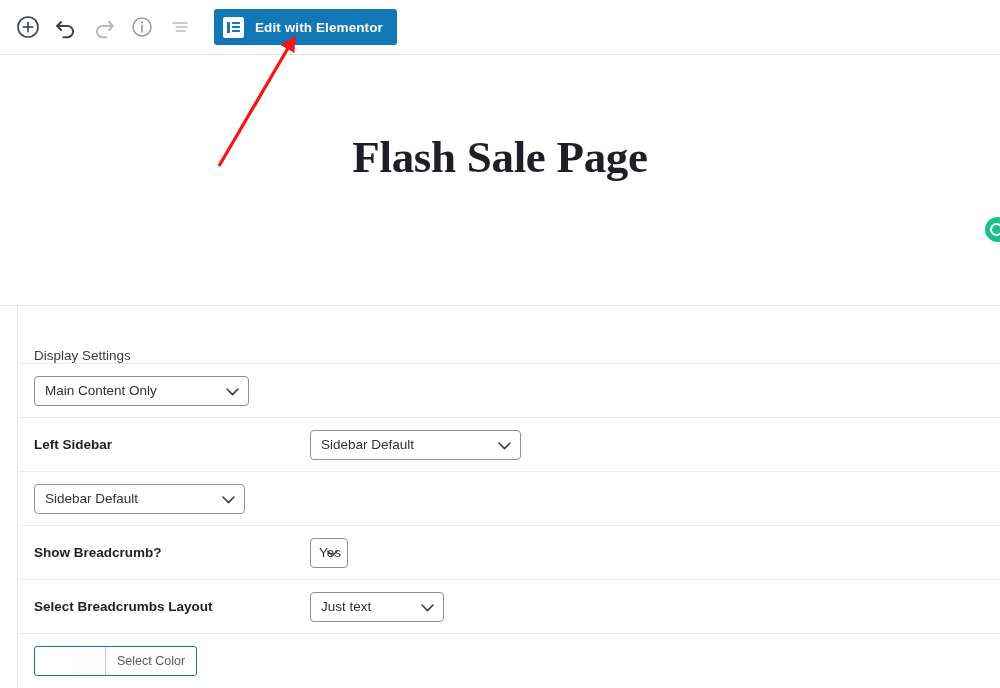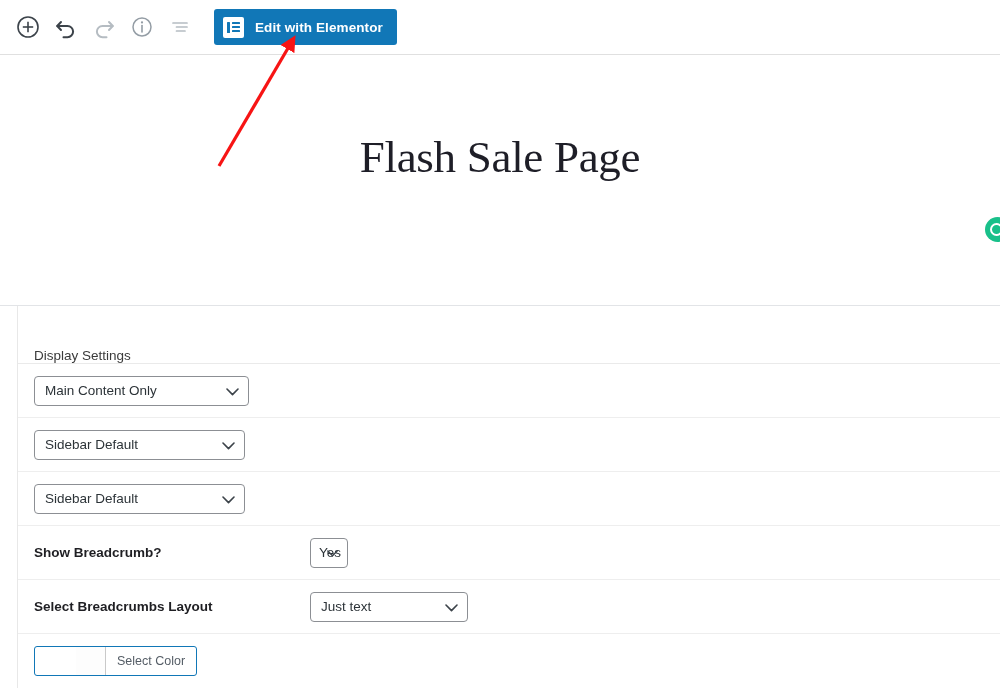--- a/index.html
+++ b/index.html
@@ -101,21 +101,21 @@
     border-bottom: 1px solid #e2e4e7;
   }
 
   .post-title {
     position: absolute;
     top: 75px;
     left: 0;
     width: 1000px;
     text-align: center;
     font-family: "Liberation Serif", serif;
-    font-weight: normal;
+    font-weight: bold;
     font-size: 45px;
     line-height: 54px;
     color: #1e1e27;
     letter-spacing: -.3px;
   }
 
   .para-placeholder {
     position: absolute;
     top: 183px;
     left: 0;
@@ -227,21 +227,21 @@
   }
   .sel .chev {
     position: absolute;
     right: 9px;
     top: 50%;
     margin-top: -3px;
   }
   .sel-w215 { width: 215px; }
   .sel-w211 { width: 211px; }
   .sel-w56  { width: 32px; padding-left: 8px; }
-  .sel-w151 { width: 158px; }
+  .sel-w151 { width: 134px; }
 
   
   .colorpick {
     display: flex;
     align-items: center;
     height: 30px;
     border: 1px solid #1177b7;
     border-radius: 3px;
     background: #ffffff;
     cursor: pointer;
@@ -352,20 +352,21 @@
           <div class="sel sel-w215">
             <span>Main Content Only</span>
             <svg class="chev" width="13" height="8" viewBox="0 0 13 8">
               <path d="M1 1 L6.5 6.6 L12 1" stroke="#3c434a" fill="none" stroke-width="1.6" stroke-linecap="round" stroke-linejoin="round"></path>
             </svg>
           </div>
         </div>
       </div>
 
       <div class="srow">
+        <div class="srow-label">Left Sidebar</div>
         <div class="srow-control">
           <div class="sel sel-w211">
             <span>Sidebar Default</span>
             <svg class="chev" width="13" height="8" viewBox="0 0 13 8">
               <path d="M1 1 L6.5 6.6 L12 1" stroke="#3c434a" fill="none" stroke-width="1.6" stroke-linecap="round" stroke-linejoin="round"></path>
             </svg>
           </div>
         </div>
       </div>
 

